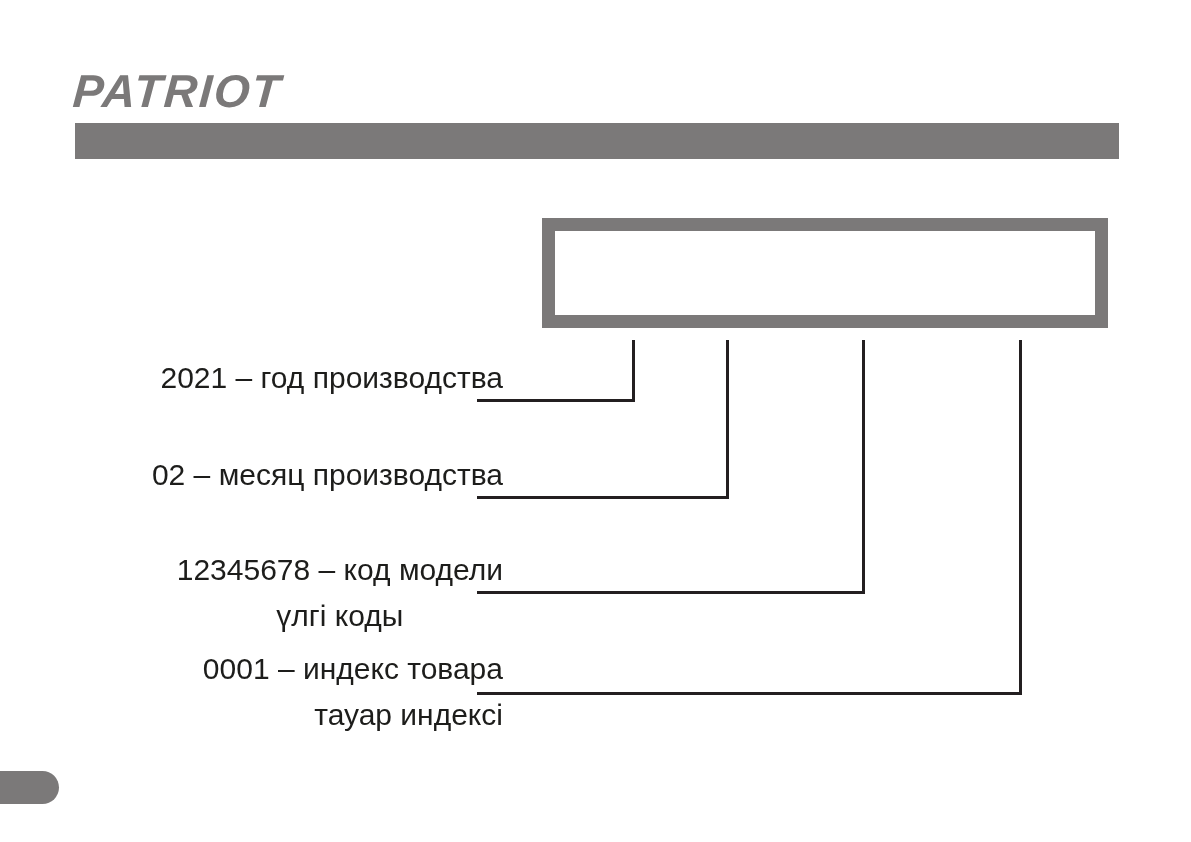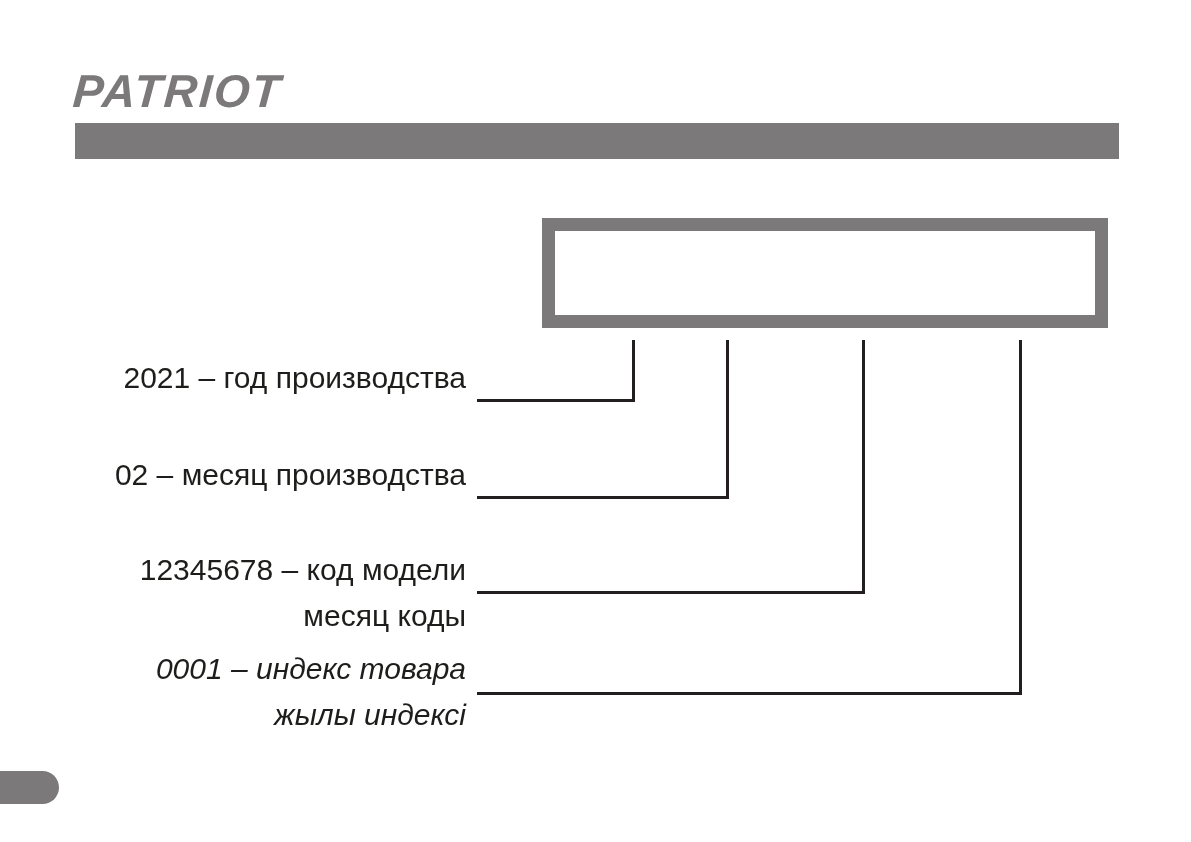--- a/index.html
+++ b/index.html
@@ -34,21 +34,21 @@
   .serial-box{
     position:absolute;left:542px;top:218px;
     width:566px;height:110px;
     box-sizing:border-box;
     border:13px solid var(--brand-gray);
     background:#ffffff;
   }
   .conn{position:absolute;background:var(--line-dark);}
   .label{
     position:absolute;
-    right:725px;
+    right:688px;
     text-align:right;
     color:var(--text-dark);
     font-size:30px;
     line-height:46px;
     white-space:nowrap;
   }
   .page-tab{
     position:absolute;left:0;top:771px;
     width:59px;height:33px;
     background:var(--brand-gray);
@@ -81,27 +81,27 @@
     <div class="conn" style="left:477px;top:692px;width:545px;height:3px;"></div>
 
     <div class="label" style="top:355px;">
       <div>2021 – год производства</div>
     </div>
 
     <div class="label" style="top:452px;">
       <div>02 – месяц производства</div>
     </div>
 
-    <div class="label" style="top:547px;">
+    <div class="label" style="top:547px;text-align:center;">
       <div>12345678 – код модели</div>
-      <div>месяц коды</div>
+      <div>үлгі коды</div>
     </div>
 
-    <div class="label" style="top:646px;font-style:italic;">
+    <div class="label" style="top:646px;">
       <div>0001 – индекс товара</div>
-      <div>жылы индексі</div>
+      <div>тауар индексі</div>
     </div>
 
   </div>
 
   <div class="page-tab"></div>
 
 </div>
 
 </body></html>

